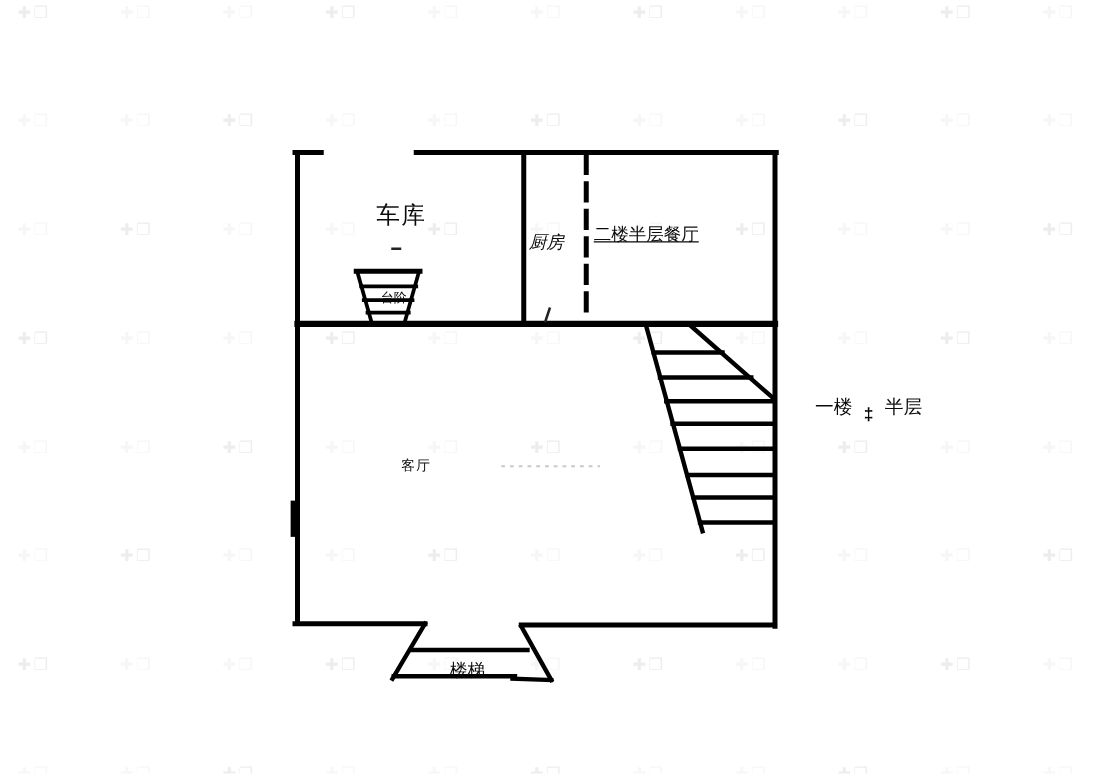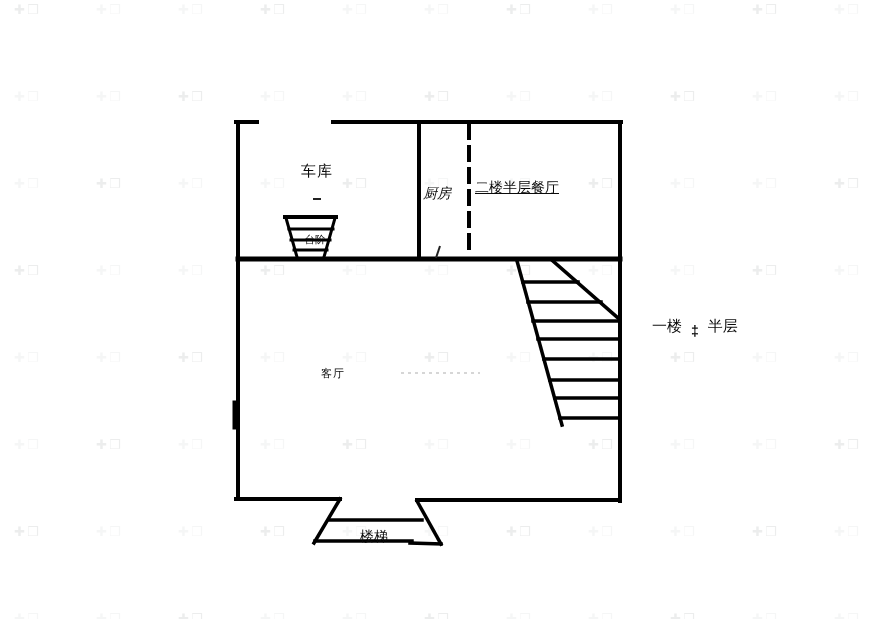--- a/index.html
+++ b/index.html
@@ -35,21 +35,21 @@
     top: 0;
     z-index: 2;
   }
   .lbl {
     position: absolute;
     z-index: 3;
     white-space: nowrap;
     color: #0a0a0a;
     line-height: 1.1;
   }
-  .lbl-garage   { left: 301px; top: 163px; font-size: 15px; letter-spacing: 1px; }
+  .lbl-garage   { left: 301px; top: 163px; font-size: 19px; letter-spacing: 1px; }
   .lbl-kitchen  { left: 423px; top: 186px; font-size: 14px; font-style: italic; }
   .lbl-dining   { left: 475px; top: 180px; font-size: 14px; text-decoration: underline; }
   .lbl-living   { left: 321px; top: 367px; font-size: 11px; letter-spacing: 1px; }
   .lbl-stairs   { left: 360px; top: 529px; font-size: 14px; }
   .lbl-steps    { left: 304px; top: 233px; font-size: 11px; transform: scale(0.95); }
   .floor-note {
     left: 652px; top: 318px; font-size: 15px;
     display: flex; align-items: flex-start; gap: 9px;
   }
   .floor-note .level-sym {

